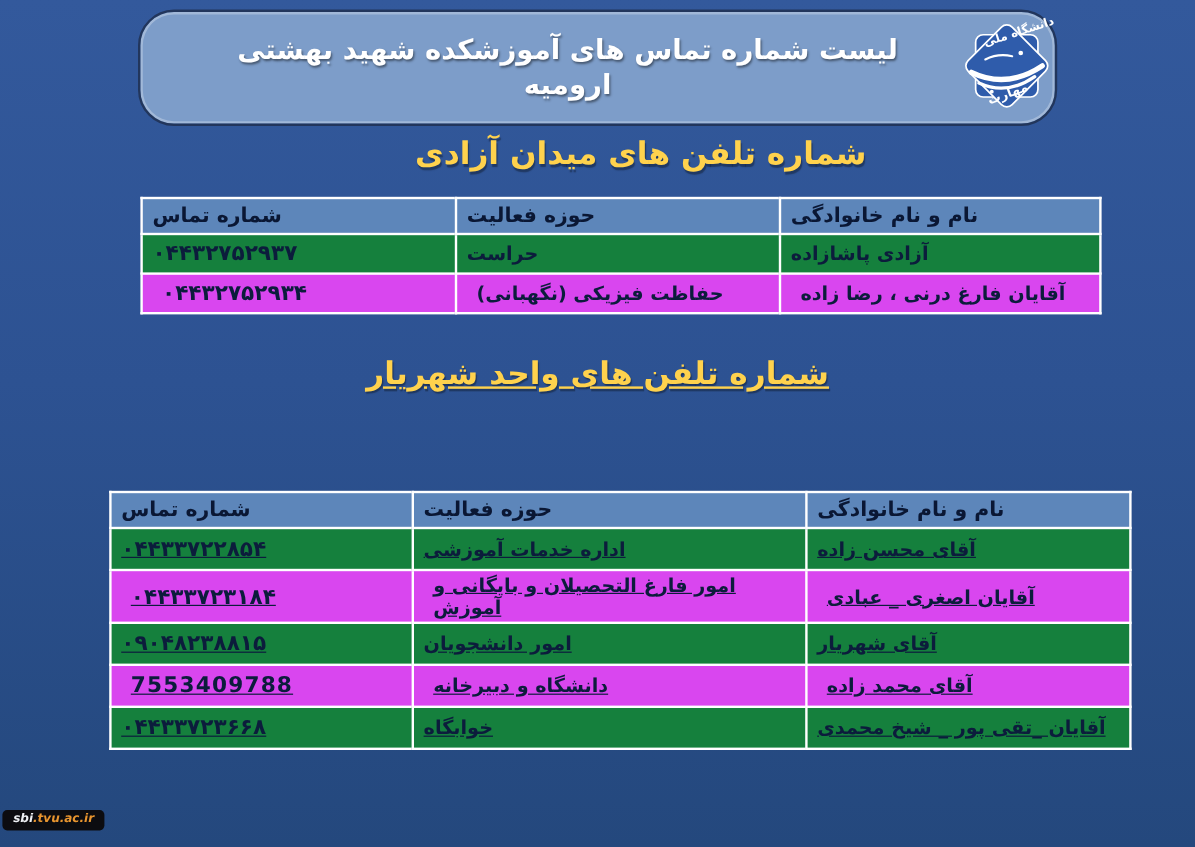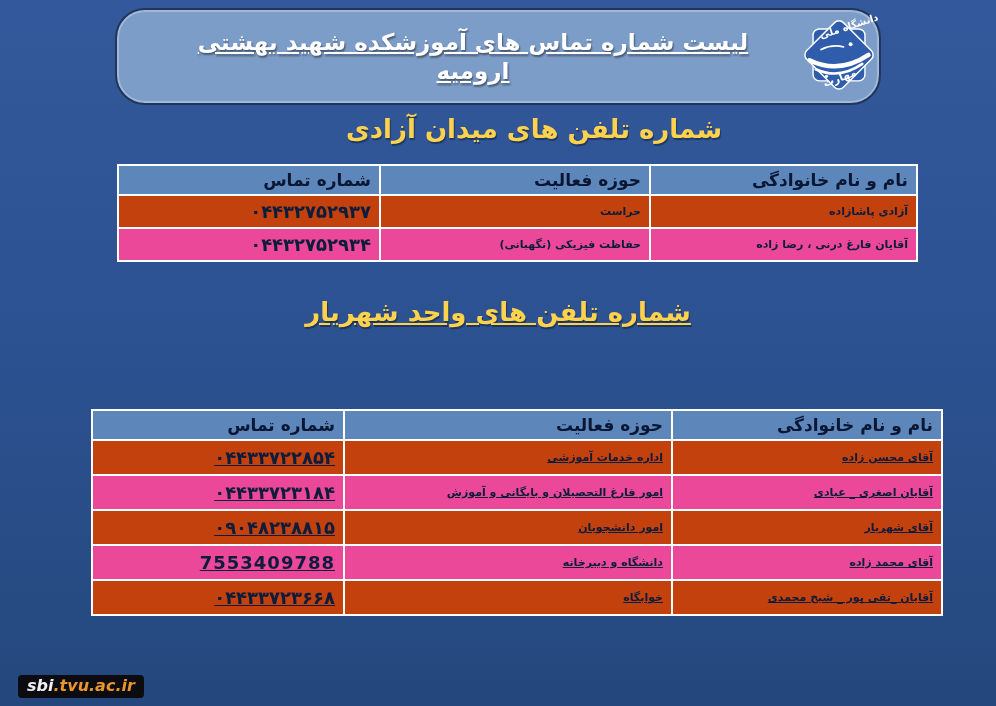--- a/index.html
+++ b/index.html
@@ -14,55 +14,54 @@
     background:#7d9dc9;
     border:2px solid #22365c;
     border-radius:30px;
     box-shadow:inset 0 0 0 2px rgba(255,255,255,.28);
     display:flex; align-items:center; justify-content:center;
     padding:0 95px 0 45px;
   }
   .header-title{
     color:#ffffff; font-size:23px; font-weight:bold; text-align:center;
     text-shadow:1px 2px 2px rgba(0,0,0,.45);
-    direction:rtl; line-height:1.25;text-decoration:underline;
+    direction:rtl; line-height:1.25;
   }
   .logo{ position:absolute; left:794px; top:3px; width:90px; height:102px; }
   .section-title{
     position:absolute; left:0; width:100%; text-align:center;
     color:#ffd24d; font-size:26px; font-weight:bold; direction:rtl;
     text-shadow:1px 2px 1px rgba(0,0,0,.35);
   }
   #section-title-1{ top:114px;margin-left:36px; }
   #section-title-2{ top:297px;text-decoration:underline; }
   table.data-table{
     position:absolute; direction:rtl; border-collapse:collapse; table-layout:fixed;
   }
   .data-table th, .data-table td{
     border:2px solid #ffffff;
-    font-weight:bold; text-align:right; vertical-align:middle;
+    font-weight:bold; text-align:left; vertical-align:middle;
     padding:2px 8px;
   }
   .data-table th{
     background:#5d86ba; color:#0a1734; font-size:17px; height:30px;
   }
-  .data-table td{ color:#0c1c3c; font-size:11px; }
-  tr.row-light td{ background:#c2410c; }
-  tr.row-dark  td{ background:#ec4899;padding-left:16px; }
+  .data-table td{ color:#0c1c3c; font-size:16px; }
+  tr.row-light td{ background:#15803d; }
+  tr.row-dark  td{ background:#d946ef;padding-left:16px; }
   #table-1{ left:117px; top:164px; width:799px; }
   #table-1 td{ height:33px; }
   #table-2{ left:91px;  top:409px; width:850px; }
   #table-2 td{ height:35px;text-decoration:underline; }
   td.cell-number{ letter-spacing:1px; font-size:18px; }
   .watermark{
     position:absolute; left:2px; top:675px;
     background:#0c0c10; border-radius:4px; padding:3px 9px 4px;
-    font-style:italic; font-weight:bold; font-size:16px; line-height:1;
+    font-style:italic; font-weight:bold; font-size:10px; line-height:1;
     white-space:nowrap;
-    margin-left:16px;
   }
   .wm-prefix{ color:#eef0f4; }
   .wm-suffix{ color:#e8952f; }
 </style>
 </head>
 <body>
 
 <div class="header-panel">
   <div class="header-title">لیست شماره تماس های آموزشکده شهید بهشتی ارومیه</div>
 </div>

